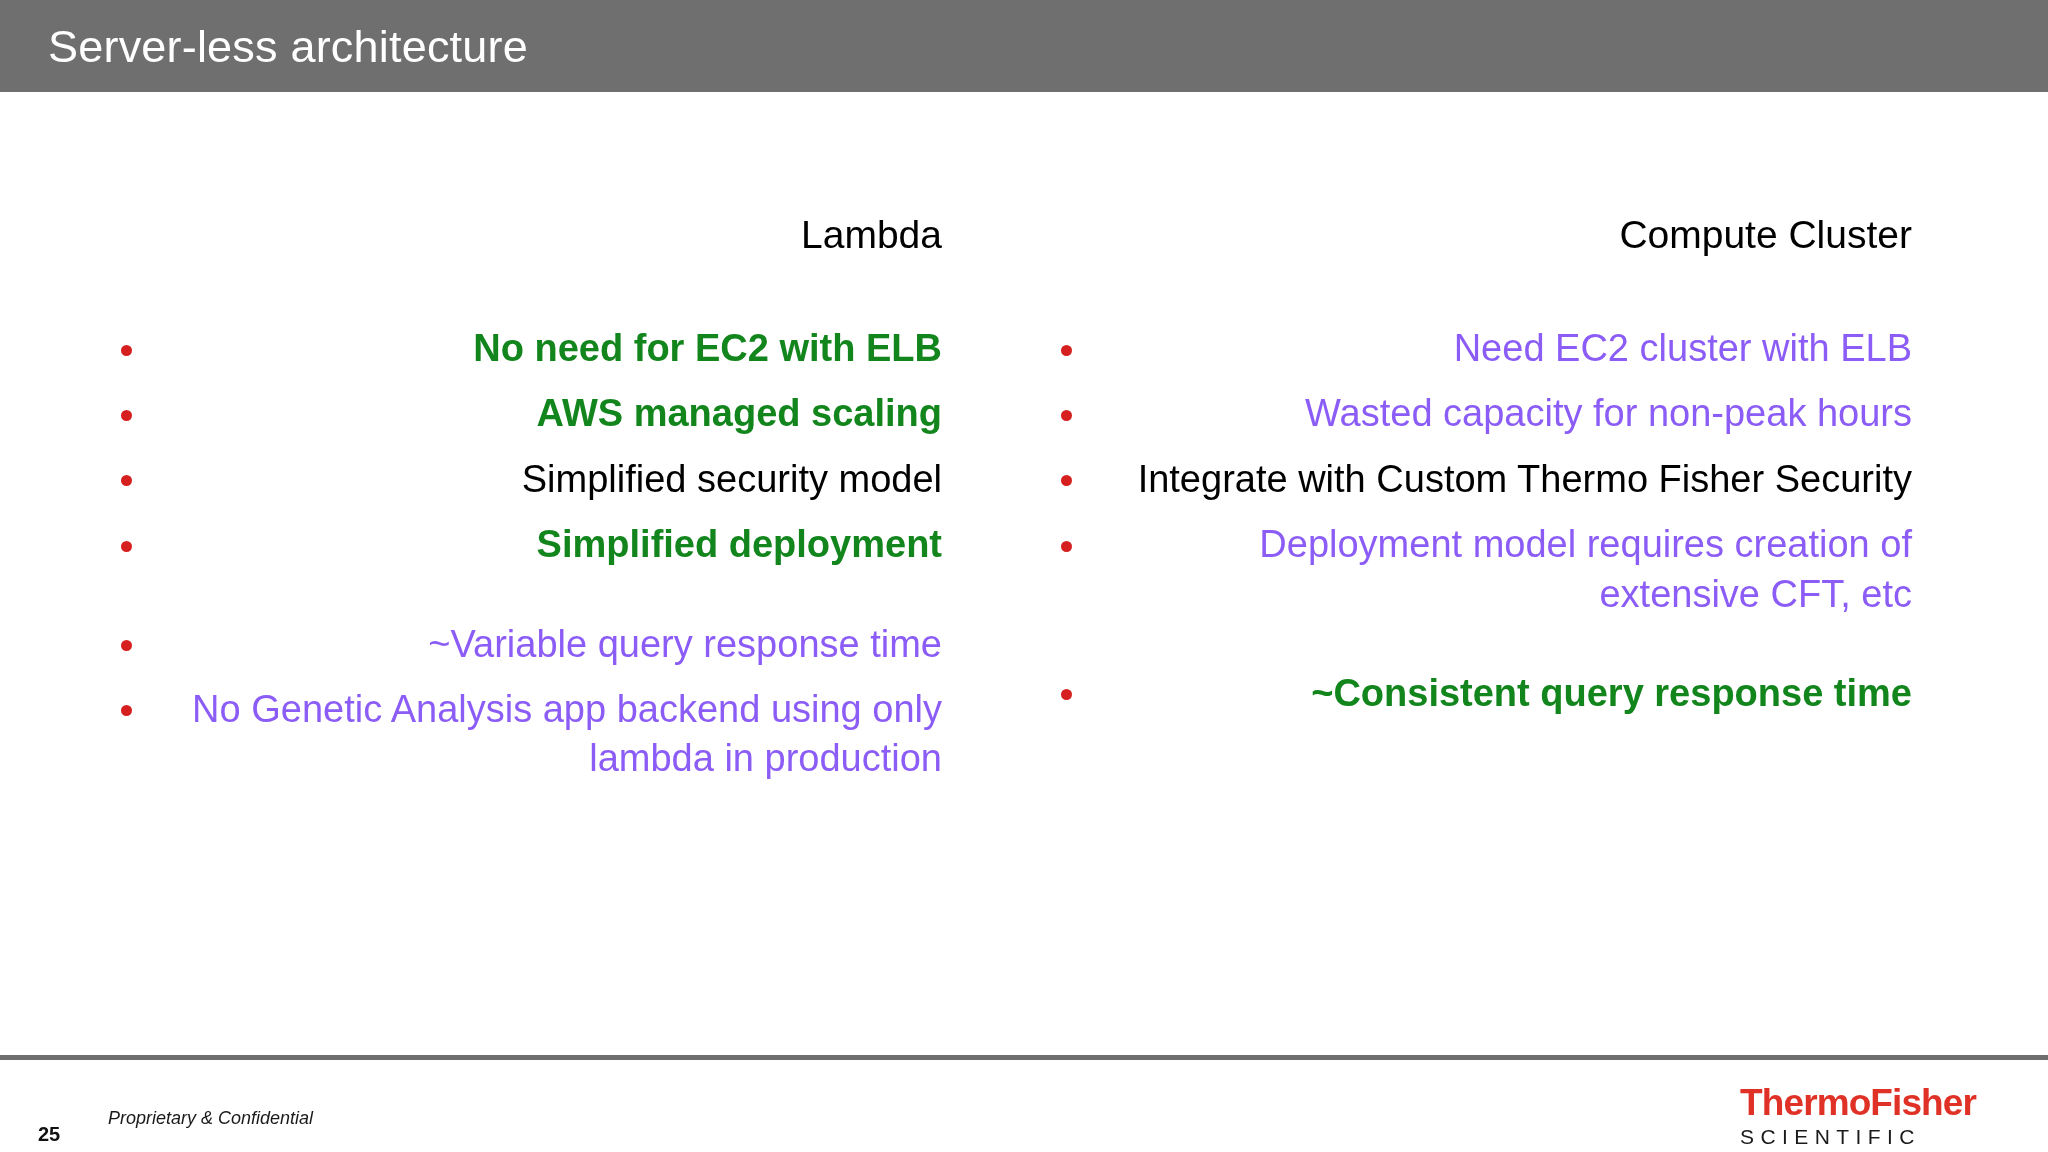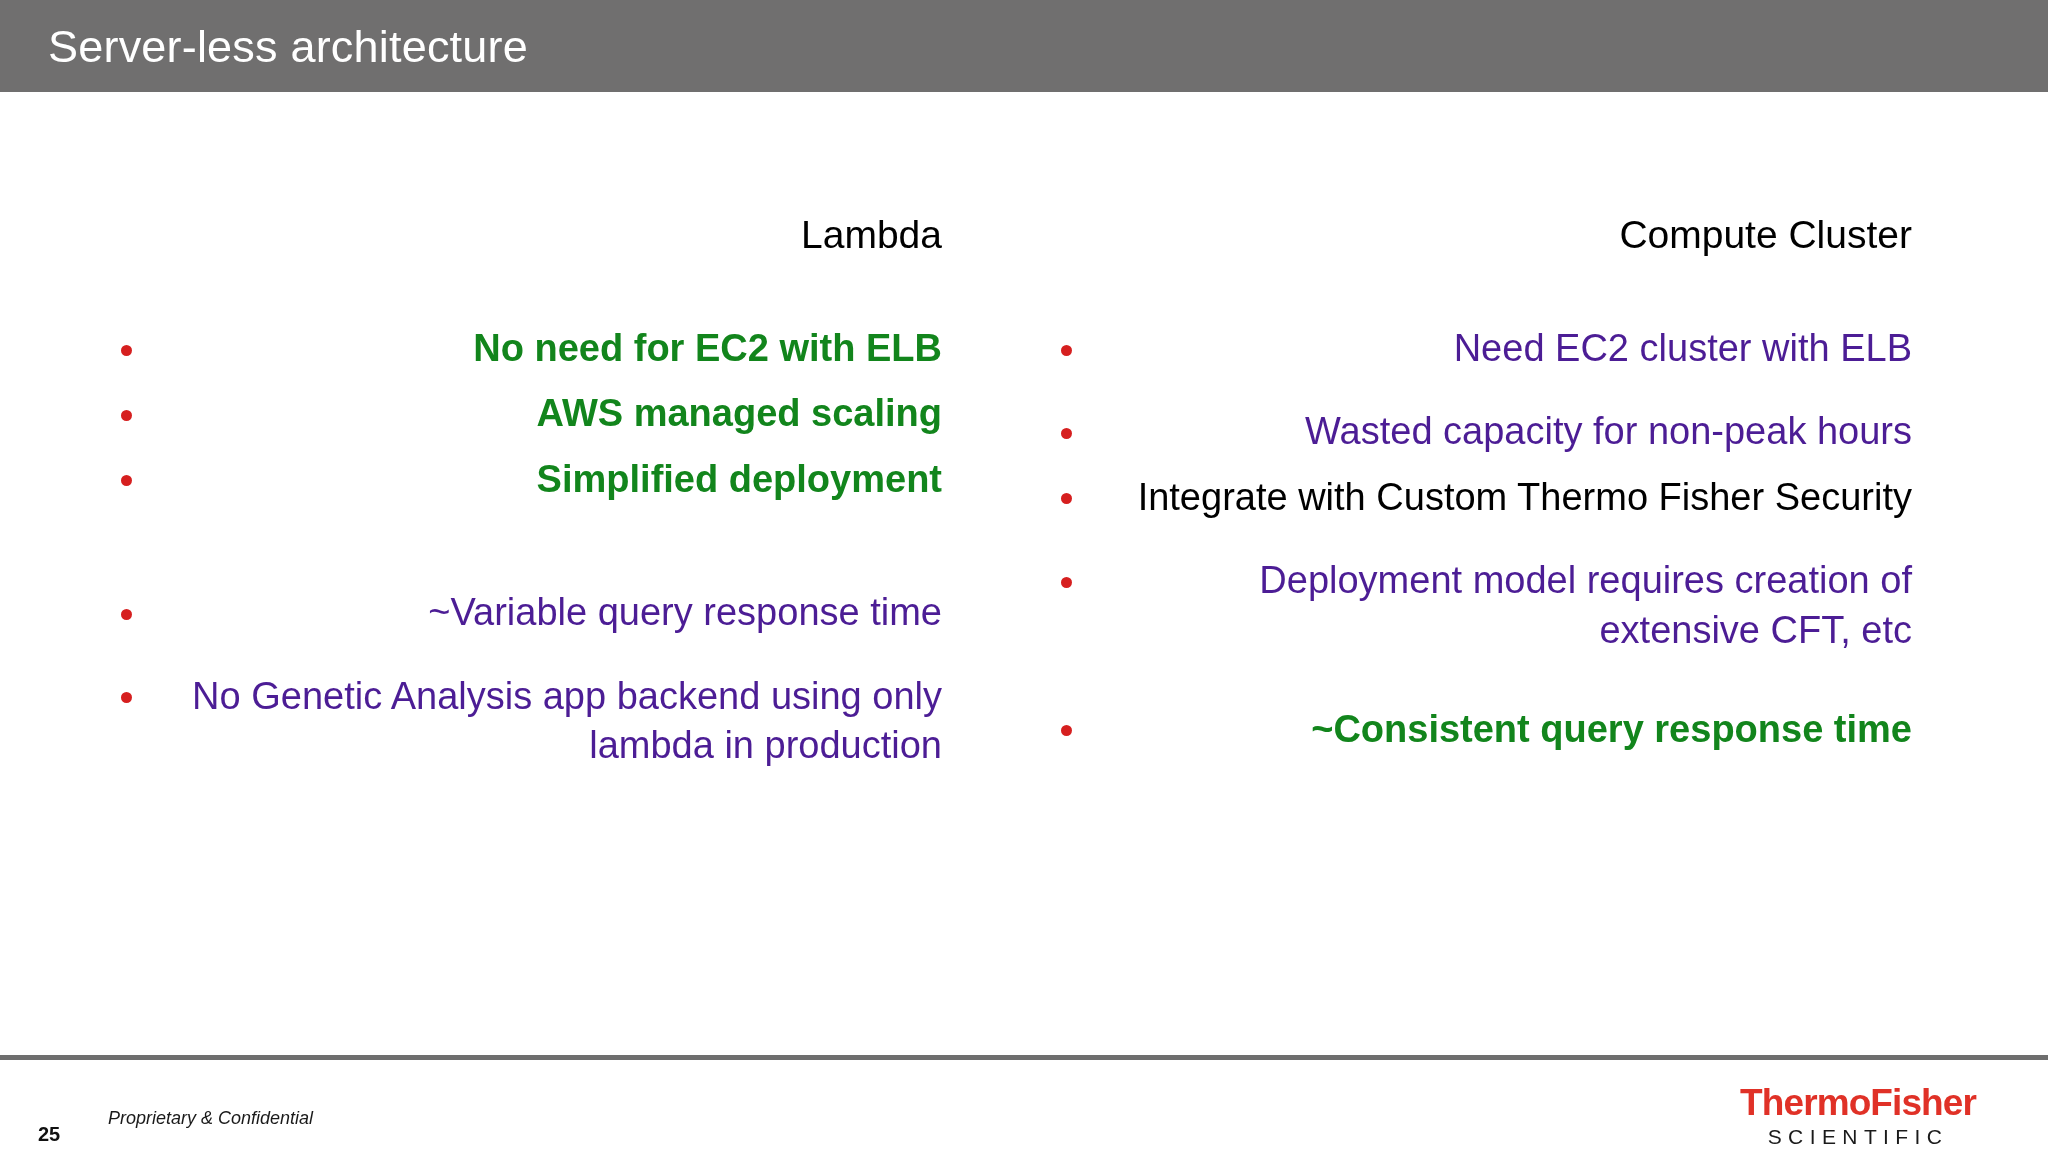--- a/index.html
+++ b/index.html
@@ -100,21 +100,21 @@
   }
   .bullet .txt { display: block; }
 
   .bullet.spacer {
     height: 34px;
     margin-bottom: 0;
     padding-left: 0;
   }
 
   .c-green { color: #12851C; font-weight: bold; }
-  .c-red   { color: #4c1d95; margin-top: 34px; }
+  .c-red   { color: #8b5cf6; }
   .c-black { color: #000000; }
 
   
   .footer-rule {
     position: absolute;
     left: 0;
     top: 1055px;
     width: 2048px;
     height: 5px;
     background: #6E6E6E;
@@ -166,21 +166,20 @@
     text-align: center;
   }
   .logo-bottom {
     margin-top: 5px;
     font-size: 21px;
     font-weight: 400;
     color: #1a1a1a;
     letter-spacing: 6.4px;
     line-height: 1;
     white-space: nowrap;
-    text-align: center;
     font-family: "Liberation Sans", sans-serif;
   }
 </style>
 </head>
 <body>
 
 <div class="slide">
 
   <div class="title-band">
     <div class="title-text">Server-less architecture</div>
@@ -191,20 +190,24 @@
     <div class="column left">
       <div class="col-heading">Lambda</div>
       <ul class="bullet-list left-list">
         <li class="bullet">
           <span class="dot"></span>
           <span class="txt c-green">No need for EC2 with ELB</span>
         </li>
         <li class="bullet">
           <span class="dot"></span>
           <span class="txt c-green">AWS managed scaling</span>
+        </li>
+        <li class="bullet">
+          <span class="dot"></span>
+          <span class="txt c-black">Simplified security model</span>
         </li>
         <li class="bullet">
           <span class="dot"></span>
           <span class="txt c-green">Simplified deployment</span>
         </li>
         <li class="bullet spacer">
           <span class="txt"></span>
         </li>
         <li class="bullet">
           <span class="dot"></span>

